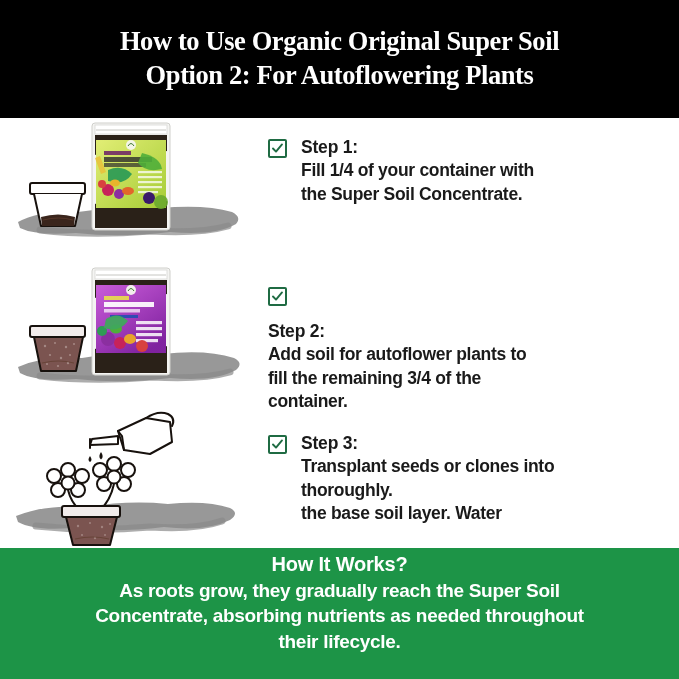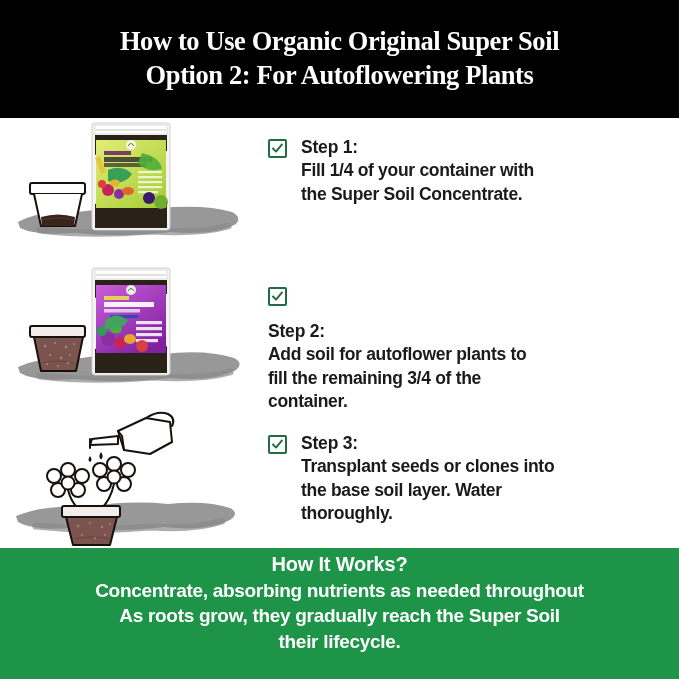--- a/index.html
+++ b/index.html
@@ -360,30 +360,30 @@
       </div>
       <div class="text-col">
         <div class="checkbox">
           <svg width="13" height="13" viewBox="0 0 13 13">
               <path d="M2 6.5 L5 9.6 L11 2.4" stroke="#1f6b43" stroke-width="1.9" fill="none" stroke-linecap="round" stroke-linejoin="round"></path>
             </svg>
         </div>
         <div class="step-text">
           <div class="step-title">Step 3:</div>
           <div class="step-desc">Transplant seeds or clones into</div>
+          <div class="step-desc">thoroughly.</div>
           <div class="step-desc">the base soil layer. Water</div>
-          <div class="step-desc">thoroughly.</div>
         </div>
       </div>
     </div>
 
   </div>
 
   <div class="footer-band">
     <div class="footer-title">How It Works?</div>
     <div class="footer-body">
+      <div>As roots grow, they gradually reach the Super Soil</div>
       <div>Concentrate, absorbing nutrients as needed throughout</div>
-      <div>As roots grow, they gradually reach the Super Soil</div>
       <div>their lifecycle.</div>
     </div>
   </div>
 
 </div>
 
 </body></html>

